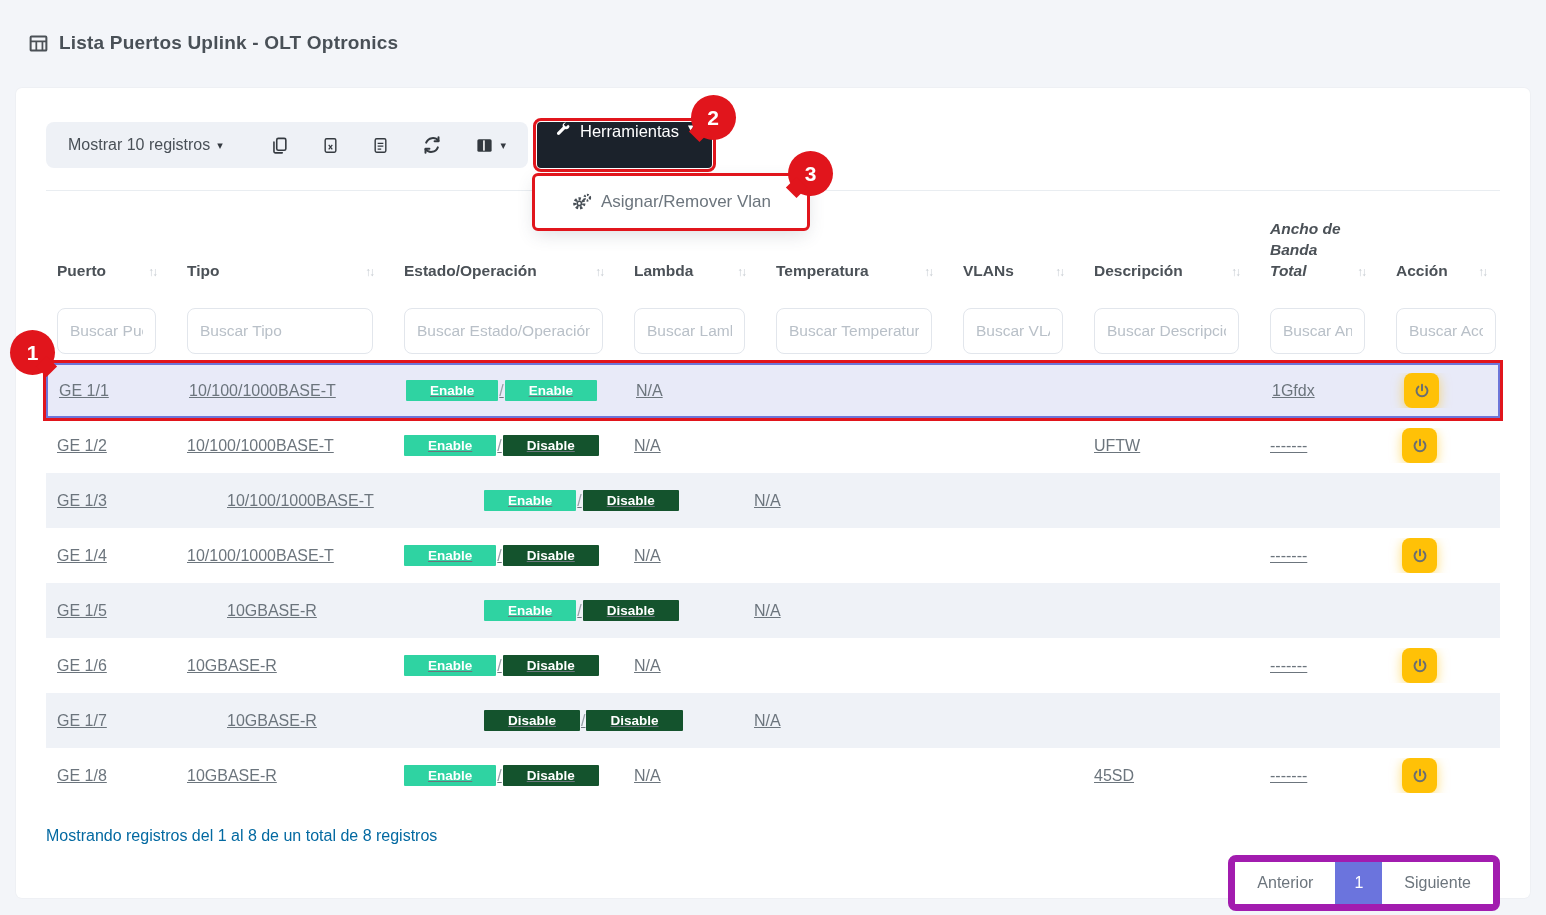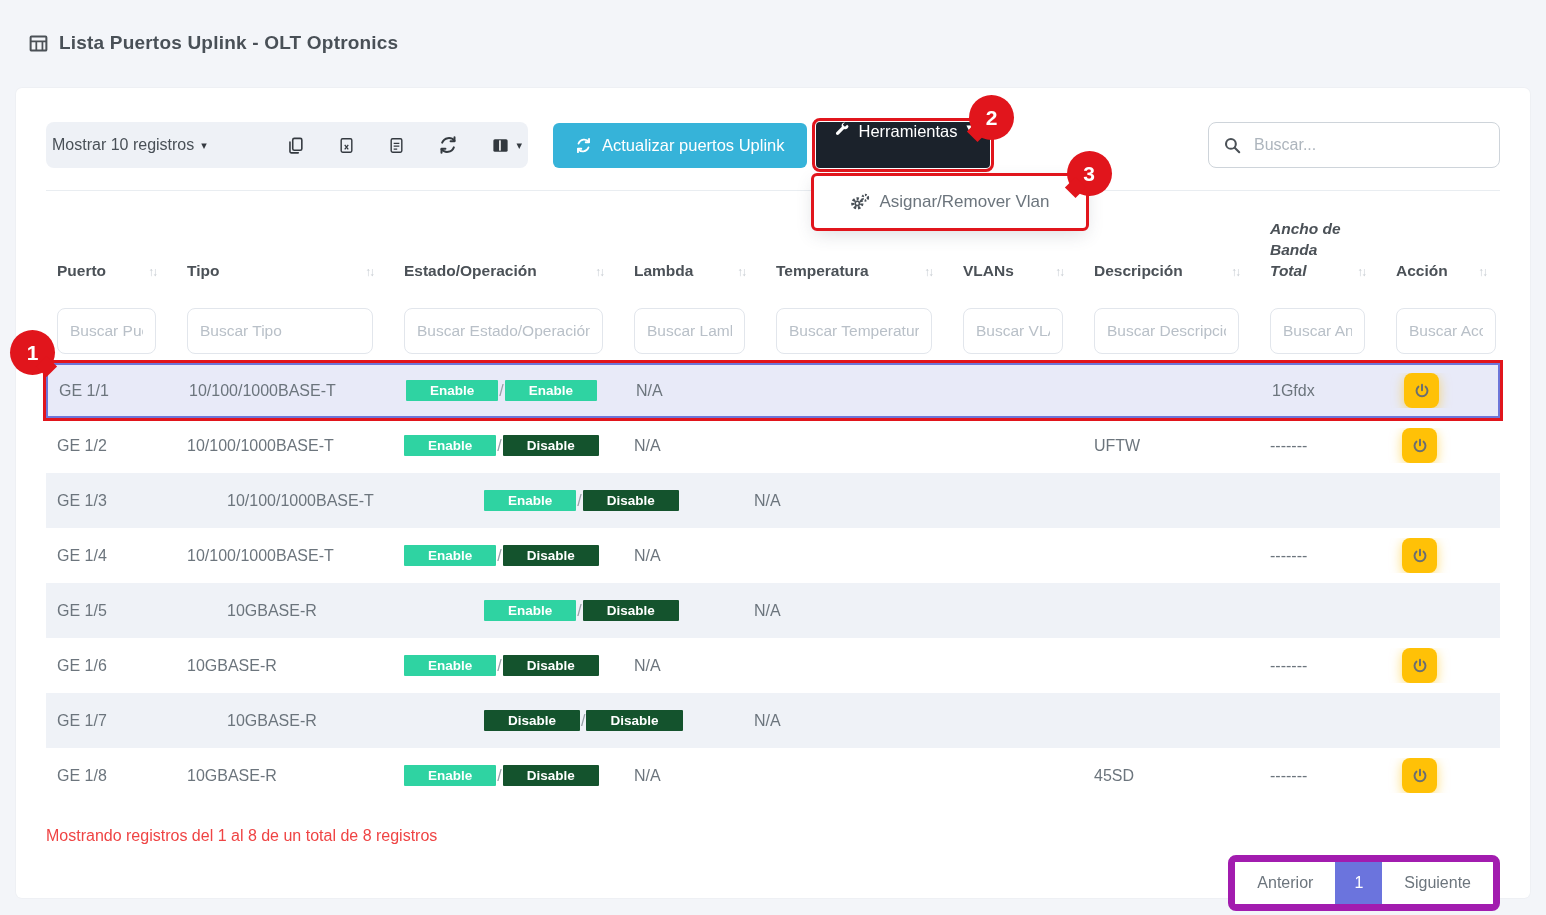--- a/index.html
+++ b/index.html
@@ -17,21 +17,21 @@
   .card {
     position:absolute; left:16px; top:88px; width:1514px; height:810px;
     background:#fff; border-radius:6px; padding:0 30px;
     box-shadow:0 0 0 1px rgba(0,0,0,.02);
   }
 
   
   .toolbar { display:flex; align-items:center; margin-top:33px; height:48px; position:relative; }
   .length-pill {
     display:flex; align-items:center; background:#eef1f6; border-radius:8px;
-    height:46px; width:482px; padding:0 6px; color:#495057; font-size:16px; flex-shrink:0;
+    height:46px; width:482px; padding:0 22px; color:#495057; font-size:16px; flex-shrink:0;
   }
   .length-pill .label-wrap { display:flex; align-items:center; gap:7px; margin-right:auto; cursor:pointer; }
   .pill-icons { display:flex; align-items:center; gap:33px; }
   .pill-icons .tb-icon { display:flex; align-items:center; cursor:pointer; }
   .caret { font-size:11px; color:#343a40; line-height:1; }
   .caret-white { color:#fff; }
 
   .btn-update {
     margin-left:25px; height:45px; padding:0 22px; border:none; border-radius:6px;
     background:#36b3d9; color:#fff; font-size:16.5px; display:flex; align-items:center; gap:10px;
@@ -86,21 +86,21 @@
   }
   .th .sort { font-size:12px; color:#c7ccd2; letter-spacing:-2px; padding-bottom:2px; flex-shrink:0; margin-left:6px; }
   .filter-row { height:65px; align-items:center; }
   .filter-cell { padding-left:11px; }
   .filter-cell input {
     width:calc(100% - 20px); height:46px; border:1px solid #e2e6ec; border-radius:8px;
     padding:0 12px; font-size:15.5px; color:#495057; font-family:inherit; outline:none;
   }
   .filter-cell input::placeholder { color:#b9c0c8; text-overflow:clip; }
 
-  .data-row { height:55px; align-items:center; font-size:16px; color:#6c757d; }
+  .data-row { height:55px; align-items:center; font-size:16px; color:#6c757d;text-decoration:underline; }
   .data-row.striped { background:#eff2f7;gap:40px; }
   .data-row.selected {
     background:#e8eaf8; border:2px solid #6d76d9; outline:3px solid #e1151c;
     position:relative; z-index:1;
   }
   .td { padding-left:11px; white-space:nowrap; overflow:hidden; }
   .td.estado { display:flex; align-items:center; }
   .badge {
     display:inline-block; min-width:54px; text-align:center; padding:3px 24px;
     border-radius:1px; color:#fff; font-weight:700; font-size:13.5px;
@@ -111,21 +111,21 @@
 
   .power-btn {
     width:35px; height:35px; border:none; border-radius:8px; cursor:pointer;
     display:flex; align-items:center; justify-content:center; margin-left:6px;
   }
   .pb-yellow { background:#ffc107; box-shadow:0 3px 12px rgba(255,193,7,.55); }
   .pb-green  { background:#18cfa2; box-shadow:0 3px 12px rgba(24,207,162,.5); }
 
   
   .table-footer { display:flex; align-items:flex-start; margin-top:22px; }
-  .footer-info { font-size:16px; color:#ef4444; padding-top:2px; }
+  .footer-info { font-size:16px; color:#0369a1; padding-top:2px; }
   .pagination {
     margin-left:auto; margin-top:30px; display:flex; border:7px solid #a21caf;
     border-radius:8px; overflow:hidden; background:#fff;
   }
   .page-btn {
     padding:0 22px; height:42px; display:flex; align-items:center; font-size:16px;
     color:#6c757d; background:#fff; border:none; font-family:inherit; cursor:pointer;
   }
   .page-btn.active { background:#6b74dd; color:#fff; padding:0 19px; }
 
@@ -184,31 +184,20 @@
         <span class="tb-icon" style="gap:6px;">
           <svg viewBox="0 0 24 24" width="19" height="19">
             <rect x="3" y="4" width="18" height="16" rx="2" fill="#32383e"></rect>
             <rect x="10.3" y="5.5" width="2" height="13" fill="#fff"></rect>
           </svg>
           <span class="caret">▾</span>
         </span>
       </span>
     </div>
 
-    <button class="btn-update">
-      <span>
-        <svg viewBox="0 0 24 24" width="17" height="17" fill="none" stroke="#fff" stroke-width="2.6" stroke-linecap="round" stroke-linejoin="round">
-          <path d="M19.8 7A8.6 8.6 0 0 0 5 9.2"></path>
-          <polyline points="19.8,2.6 19.8,7.4 15.1,7.4"></polyline>
-          <path d="M4.2 17A8.6 8.6 0 0 0 19 14.8"></path>
-          <polyline points="4.2,21.4 4.2,16.6 8.9,16.6"></polyline>
-        </svg>
-      </span>
-      <span>Actualizar puertos Uplink</span>
-    </button>
 
     <div class="tools-wrap">
       <button class="btn-tools">
         <span>
           <svg viewBox="0 0 24 24" width="16" height="16" fill="#fff">
             <path d="M21.7 6.1c0 .4-.05.8-.16 1.2-.5 2-2.3 3.5-4.4 3.6-.7 0-1.4-.1-2-.4L7 18.7c-.9.9-2.5.9-3.4 0-.9-.9-.9-2.5 0-3.4l8.2-8.2c-.3-.6-.4-1.3-.4-2C11.5 3 13 1.3 15.1.8c.4-.1.8-.15 1.2-.15l-2.7 2.7c-.3.3-.3.8 0 1.1l2.2 2.2c.3.3.8.3 1.1 0l2.8-2.55z"></path>
           </svg>
         </span>
         <span>Herramientas</span>
         <span class="caret caret-white">▾</span>
@@ -221,29 +210,20 @@
             <circle cx="9.5" cy="13" r="5.2" stroke-width="3.6" stroke-dasharray="2.6 2"></circle>
             <circle cx="9.5" cy="13" r="2.4" stroke-width="1.8"></circle>
             <circle cx="18.5" cy="6.5" r="3.2" stroke-width="2.6" stroke-dasharray="2 1.6"></circle>
           </svg>
         </span>
         <span class="menu-label">Asignar/Remover Vlan</span>
         <div class="step-badge step-3 badge-tail-left">3</div>
       </div>
     </div>
 
-    <div class="search-box">
-      <span>
-        <svg viewBox="0 0 24 24" width="19" height="19" fill="none" stroke="#4b5157" stroke-width="2.6" stroke-linecap="round">
-          <circle cx="10" cy="10" r="6.2"></circle>
-          <path d="M14.8 14.8L20.5 20.5"></path>
-        </svg>
-      </span>
-      <input type="text" placeholder="Buscar..." style="">
-    </div>
   </div>
 
   <div class="divider"></div>
 
   <div class="grid header-row">
     <div class="th">
         <span>Puerto</span>
         <span class="sort">↑↓</span>
       </div>
     <div class="th">

